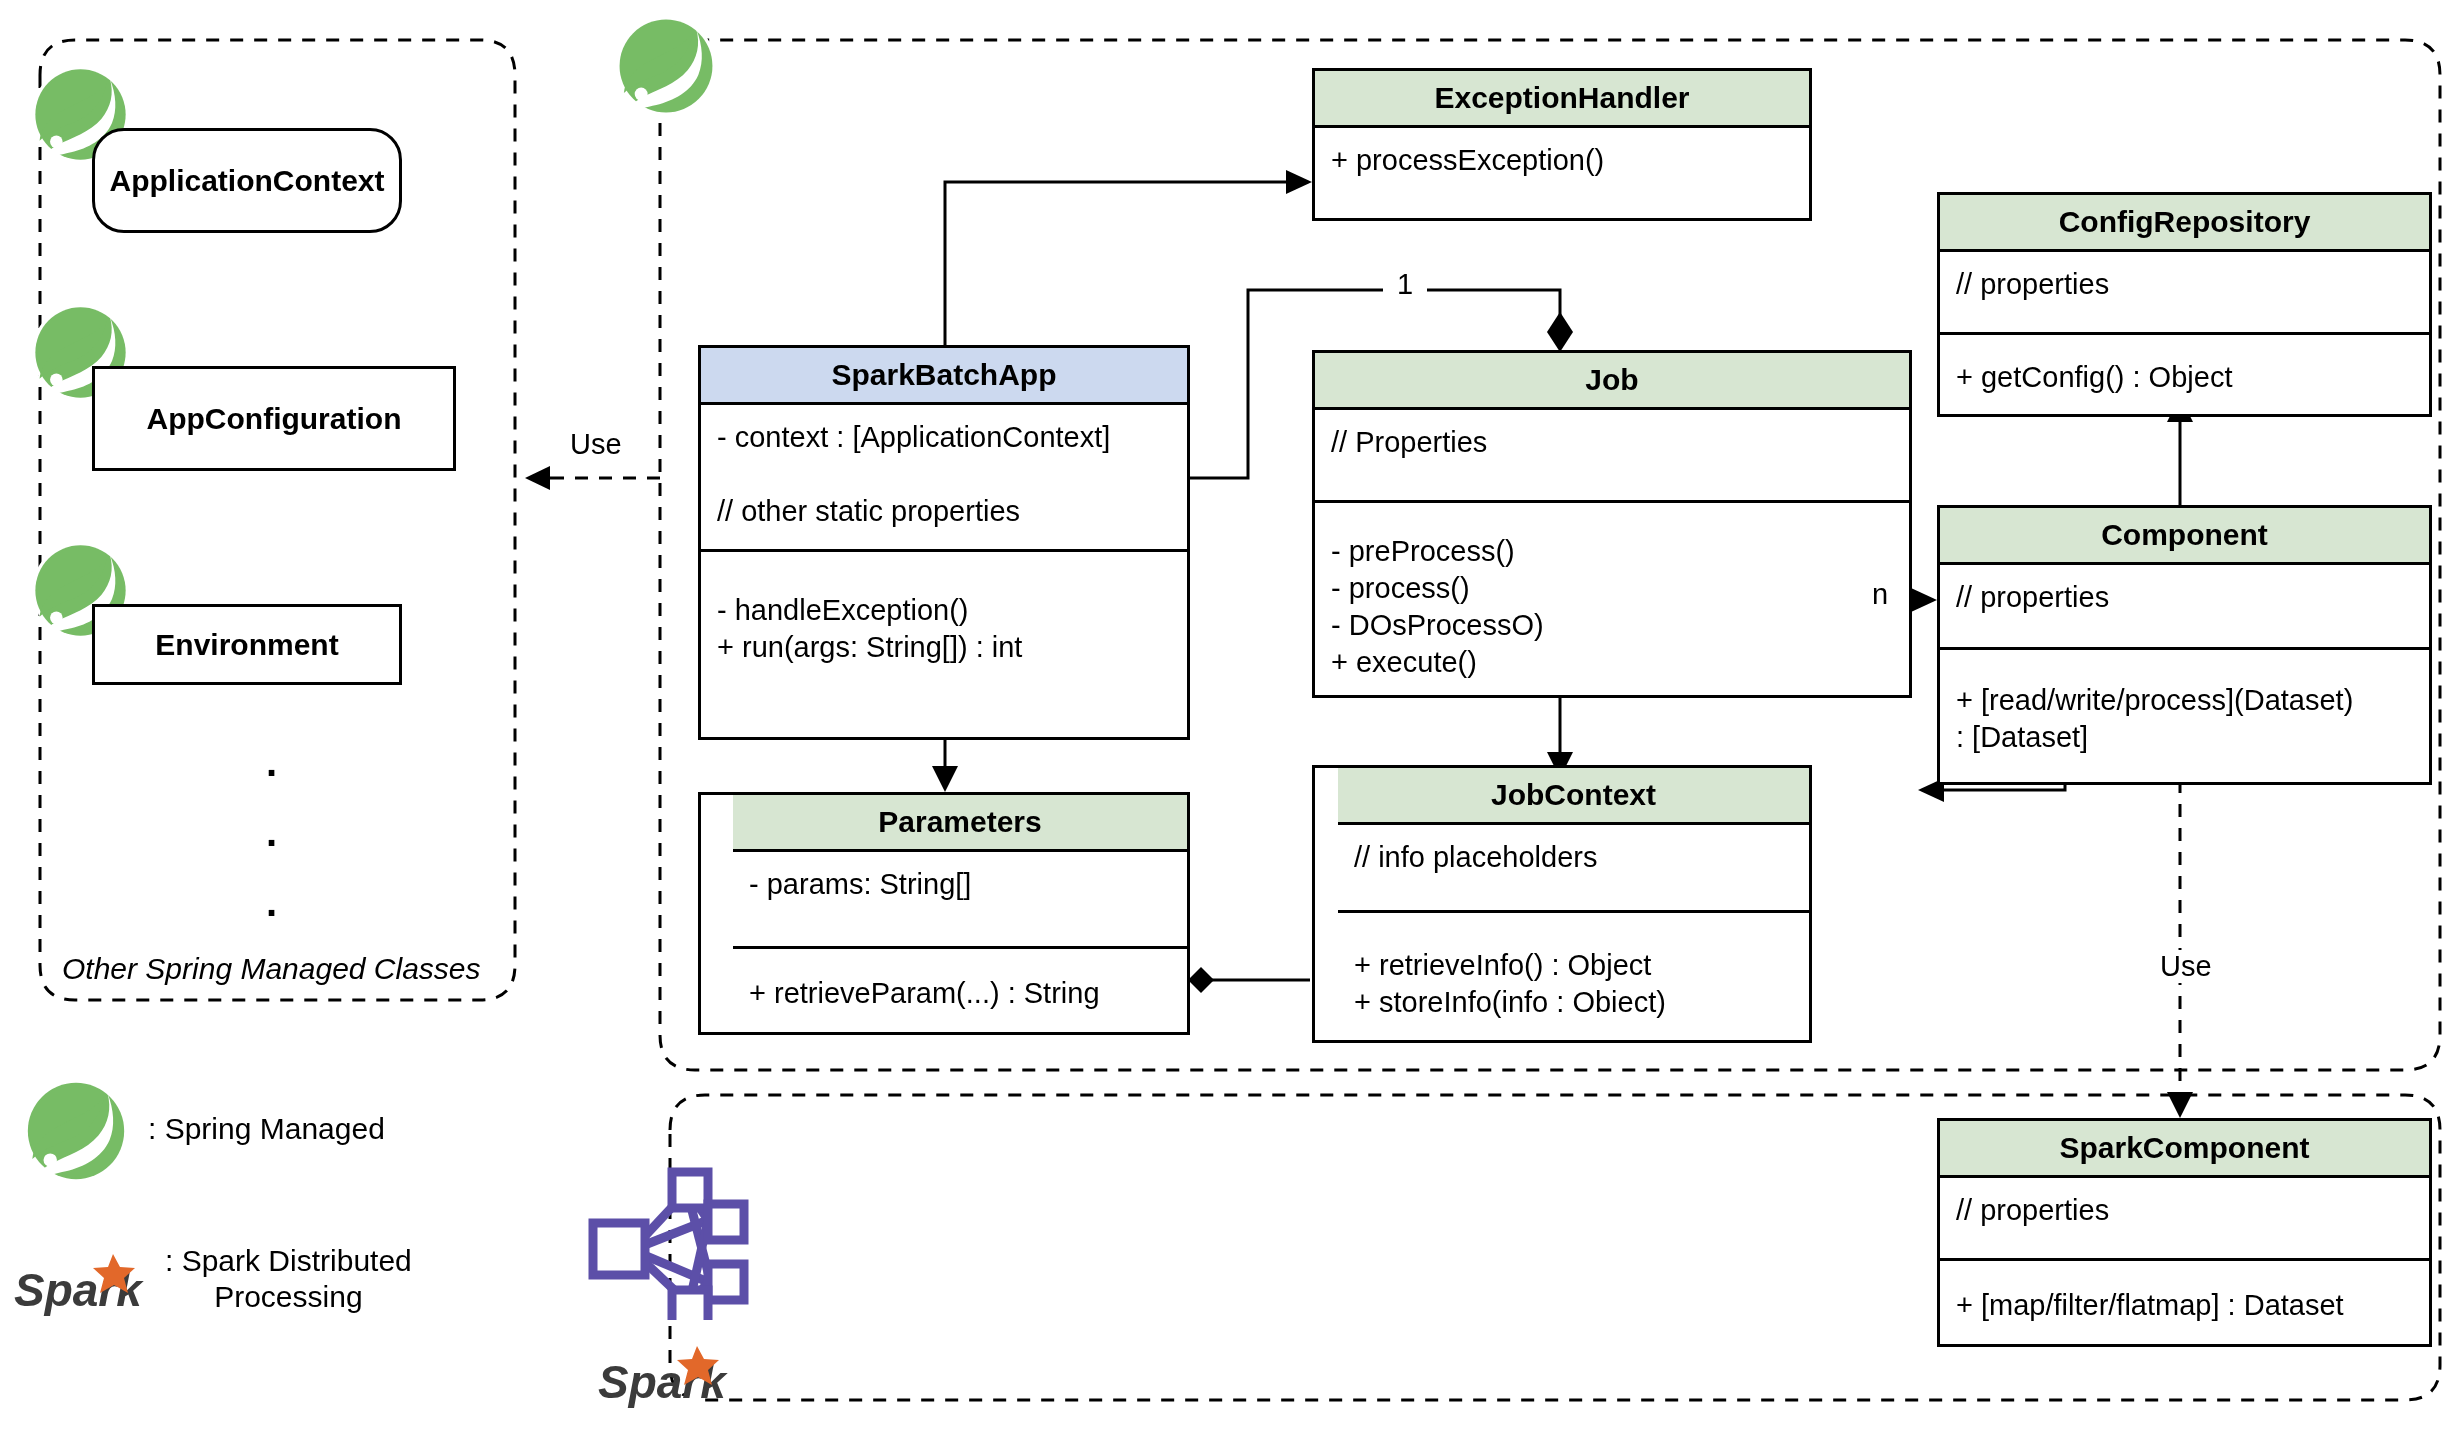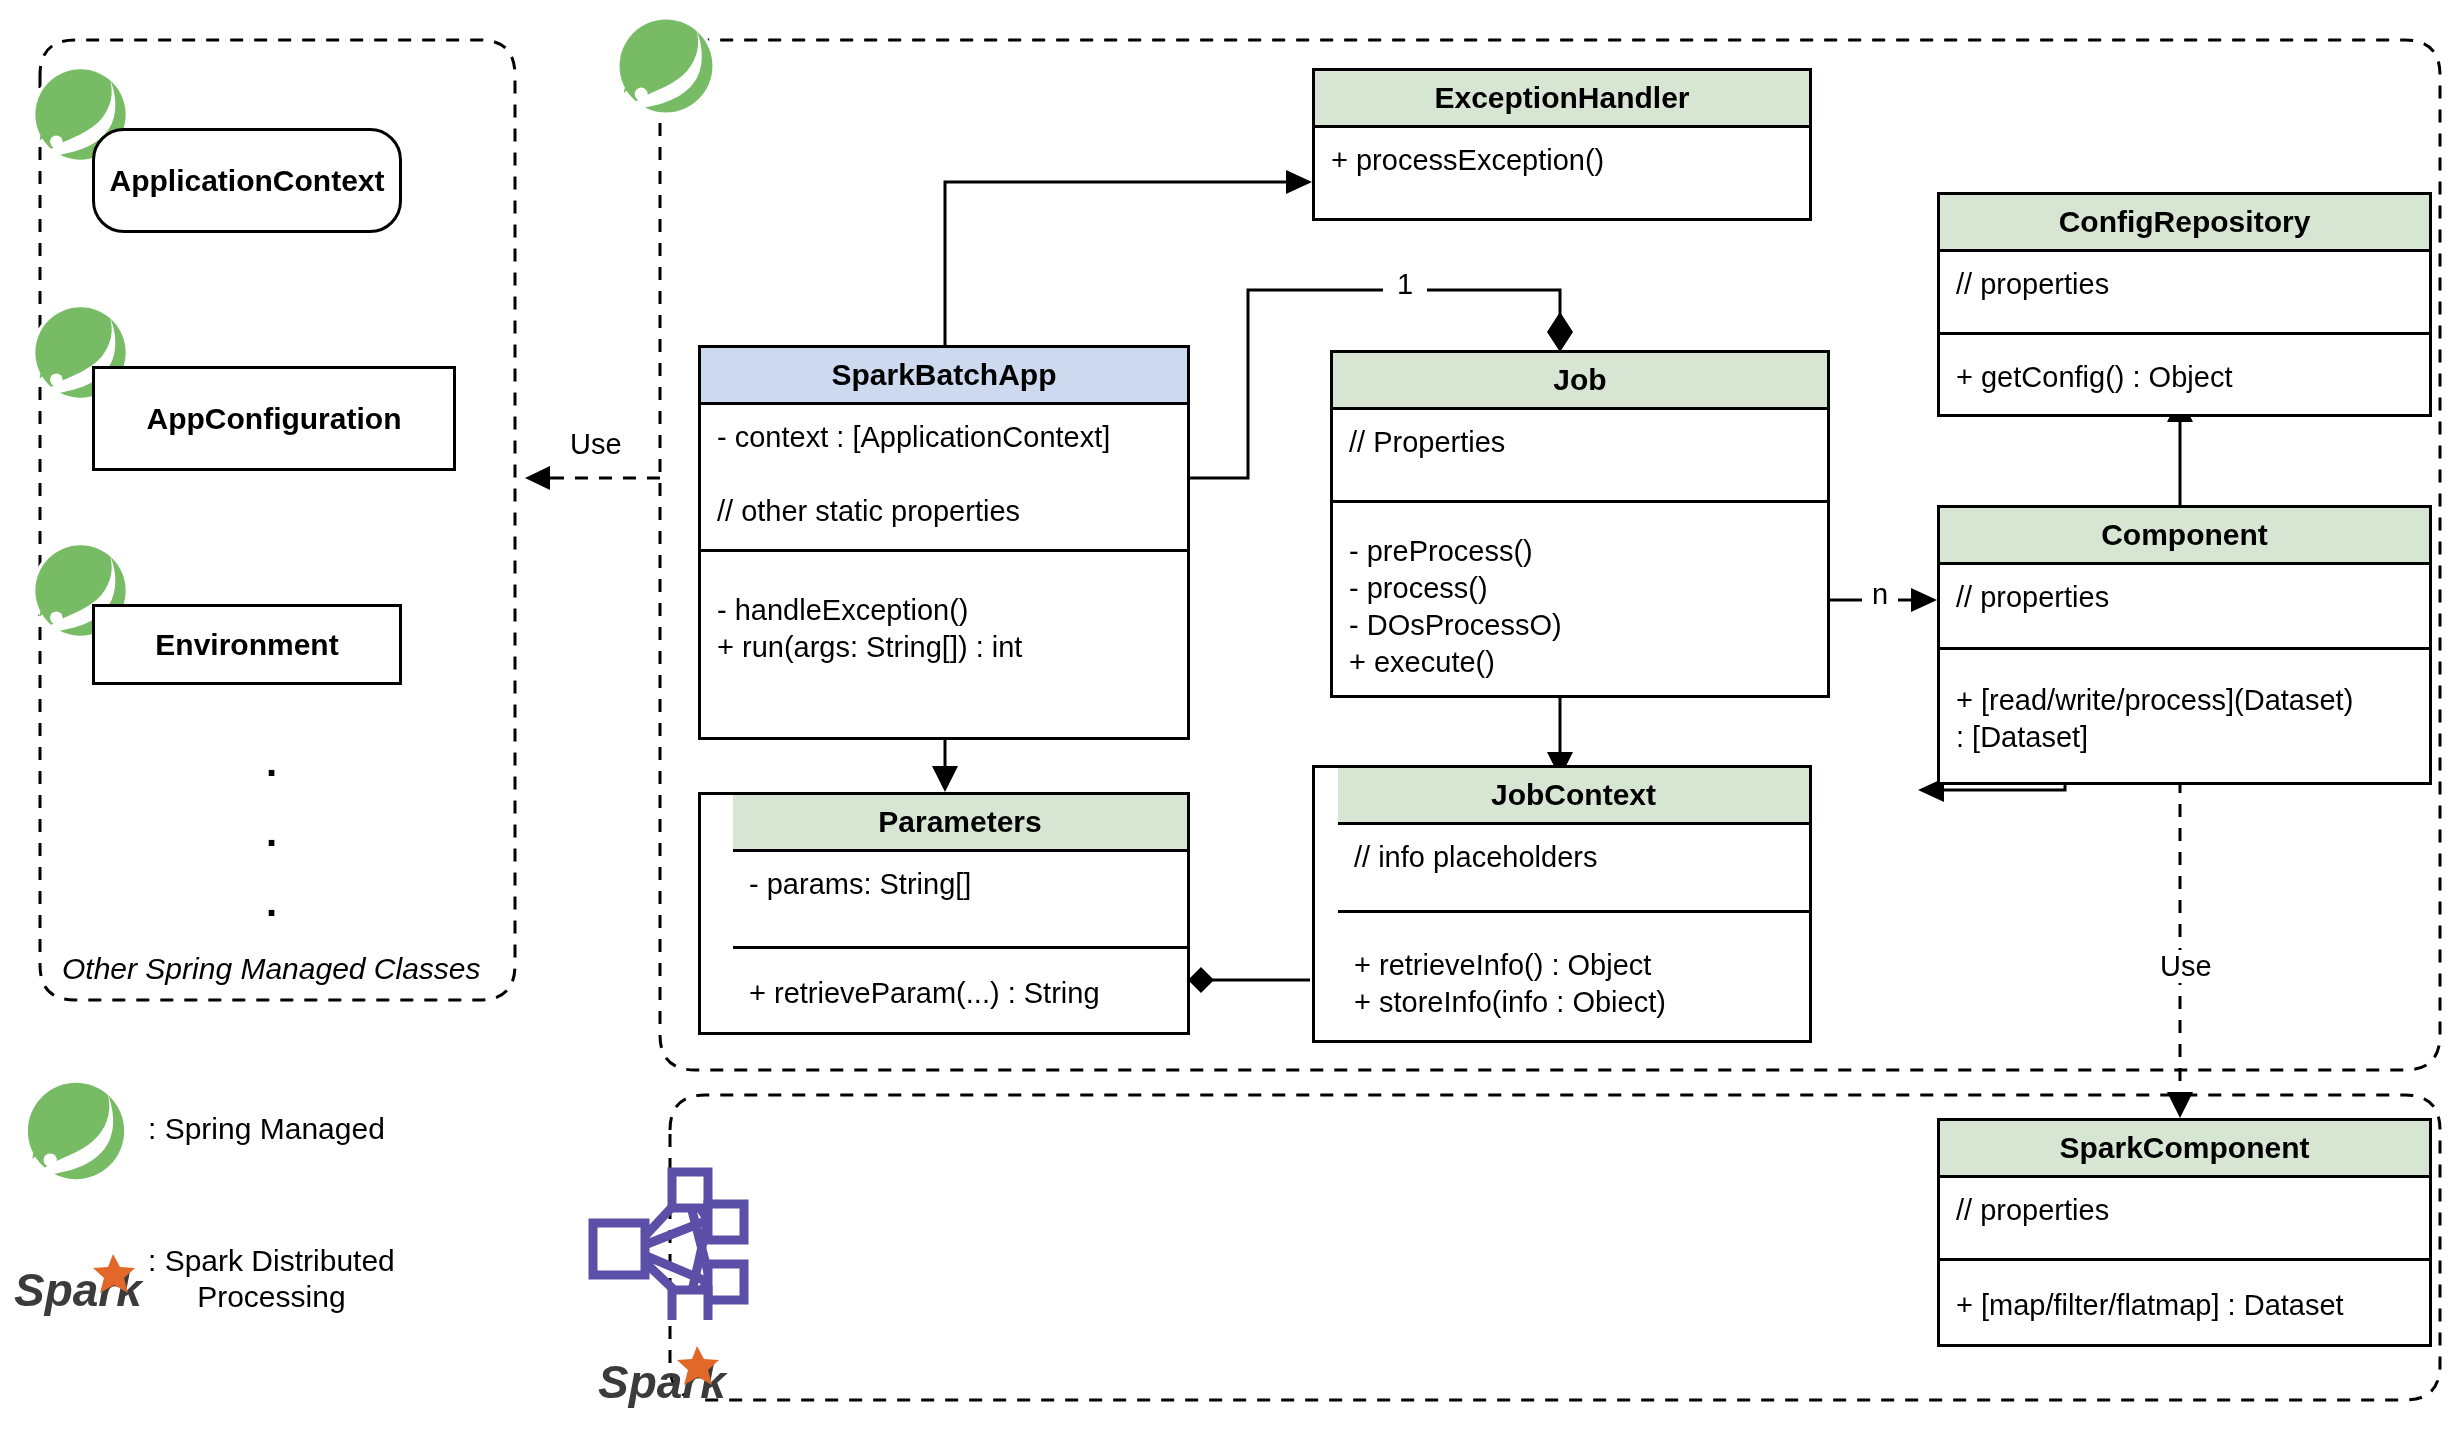--- a/index.html
+++ b/index.html
@@ -187,21 +187,21 @@
     <path d="M78 16 c4 14 1 27 -8 38 c-11 13 -28 18 -42 25 c-7 4 -13 9 -14 16 c8 -5 18 -7 27 -9 c16 -4 32 -12 39 -28 c5 -12 4 -27 -2 -42 z" fill="#ffffff"></path>
     <path d="M75 20 c-14 16 -34 20 -49 31 c-8 6 -14 14 -15 24 c10 -9 22 -13 34 -18 c14 -6 26 -18 30 -37 z" fill="#77bc65"></path>
     <circle cx="27" cy="76" r="6" fill="#ffffff"></circle>
   </svg>
   <div class="lbl" style="left:148px; top:1112px; font-size:30px;">: Spring Managed</div>
 
   <svg class="sparklogo" style="left:12px; top:1248px;" width="132" height="74" viewBox="0 0 132 74">
     <text x="2" y="58" font-family="&quot;Liberation Sans&quot;, sans-serif" font-size="46" font-style="italic" font-weight="bold" fill="#3b3b3b">Spark</text>
     <path d="M101 6 l7 13 l15 1 l-11 10 l4 15 l-14 -8 l-14 8 l4 -15 l-11 -10 l15 -1 z" fill="#e2682a"></path>
   </svg>
-  <div class="lbl multi" style="left:148px; top:1243px; font-size:30px; text-align:center;">: Spark Distributed
+  <div class="lbl multi" style="left:165px; top:1243px; font-size:30px; text-align:center;">: Spark Distributed
 Processing</div>
 
   <svg class="springicon" style="left:612px; top:12px;" width="108" height="108" viewBox="0 0 100 100">
     <circle cx="50" cy="50" r="46" fill="#ffffff"></circle>
     <circle cx="50" cy="50" r="43" fill="#77bc65"></circle>
     <path d="M78 16 c4 14 1 27 -8 38 c-11 13 -28 18 -42 25 c-7 4 -13 9 -14 16 c8 -5 18 -7 27 -9 c16 -4 32 -12 39 -28 c5 -12 4 -27 -2 -42 z" fill="#ffffff"></path>
     <path d="M75 20 c-14 16 -34 20 -49 31 c-8 6 -14 14 -15 24 c10 -9 22 -13 34 -18 c14 -6 26 -18 30 -37 z" fill="#77bc65"></path>
     <circle cx="27" cy="76" r="6" fill="#ffffff"></circle>
   </svg>
 
@@ -236,21 +236,21 @@
 
   <div class="uml blue" style="left:698px; top:345px; width:492px;">
     <div class="hdr">SparkBatchApp</div>
     <div class="sec" style="height:144px;">- context : [ApplicationContext]
 
 // other static properties</div>
     <div class="sec" style="height:188px; padding-top:40px;">- handleException()
 + run(args: String[]) : int</div>
   </div>
 
-  <div class="uml" style="left:1312px; top:350px; width:500px;margin-left:18px;">
+  <div class="uml" style="left:1312px; top:350px; width:600px;">
     <div class="hdr">Job</div>
     <div class="sec" style="height:90px;">// Properties</div>
     <div class="sec" style="height:195px; padding-top:30px;">- preProcess()
 - process()
 - DOsProcessO)
 + execute()</div>
   </div>
 
   <div class="uml" style="left:698px; top:792px; width:492px;padding-left:32px;">
     <div class="hdr">Parameters</div>

